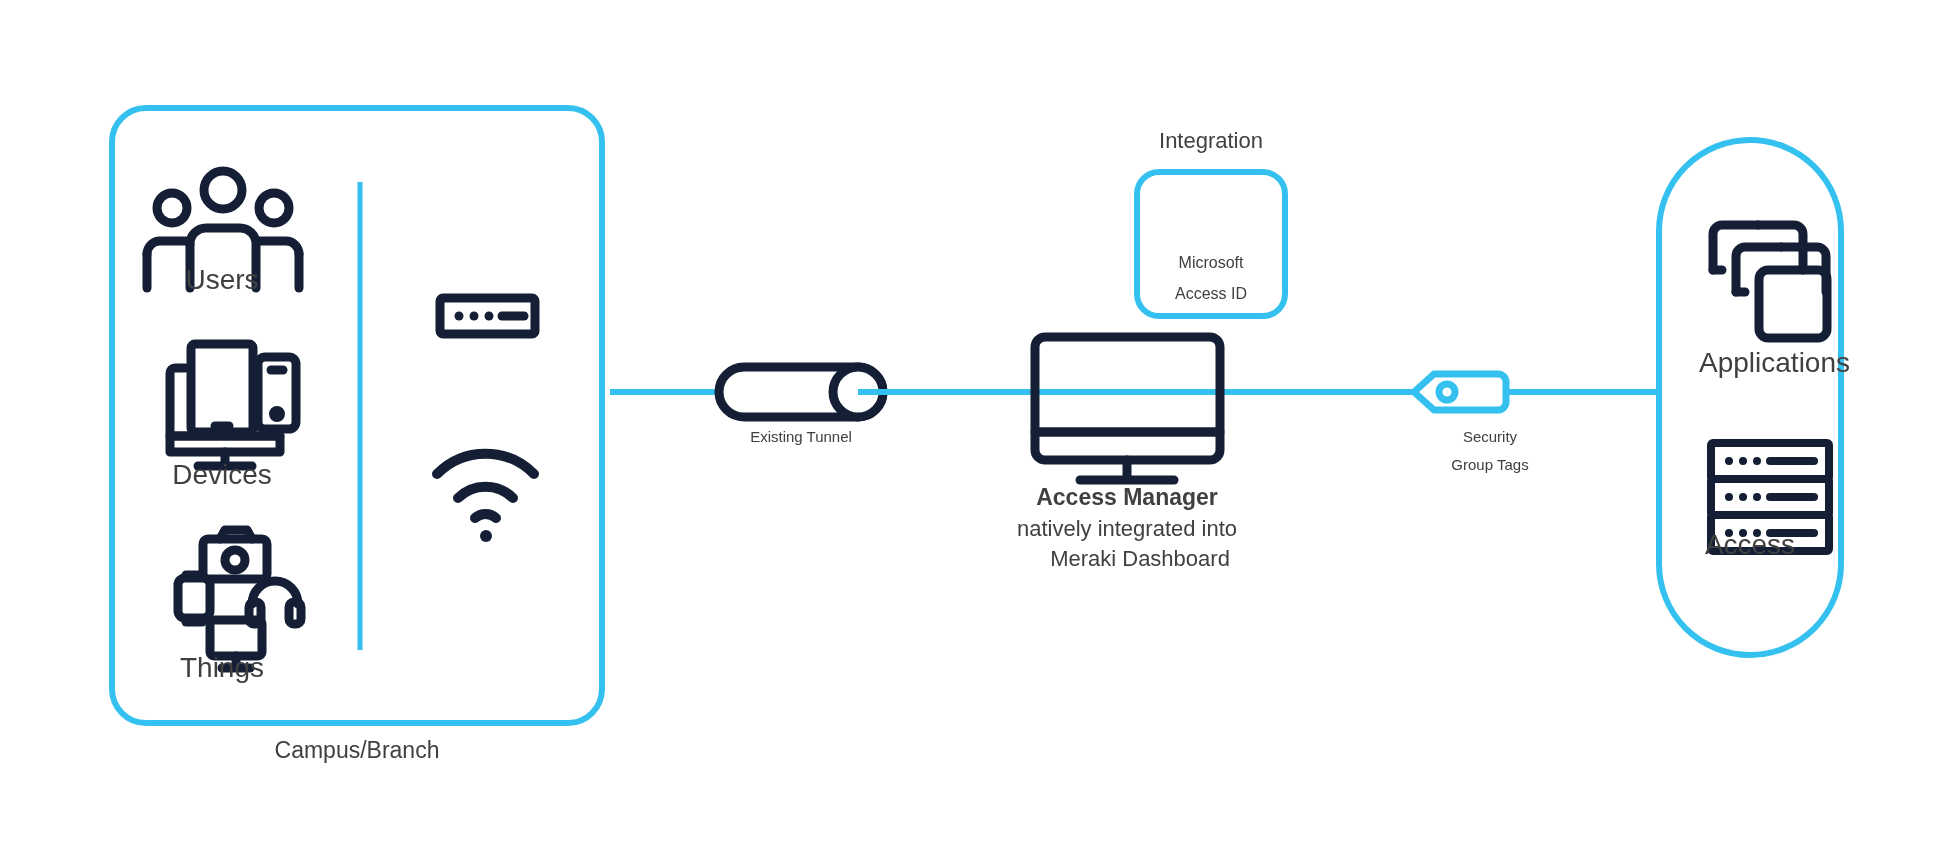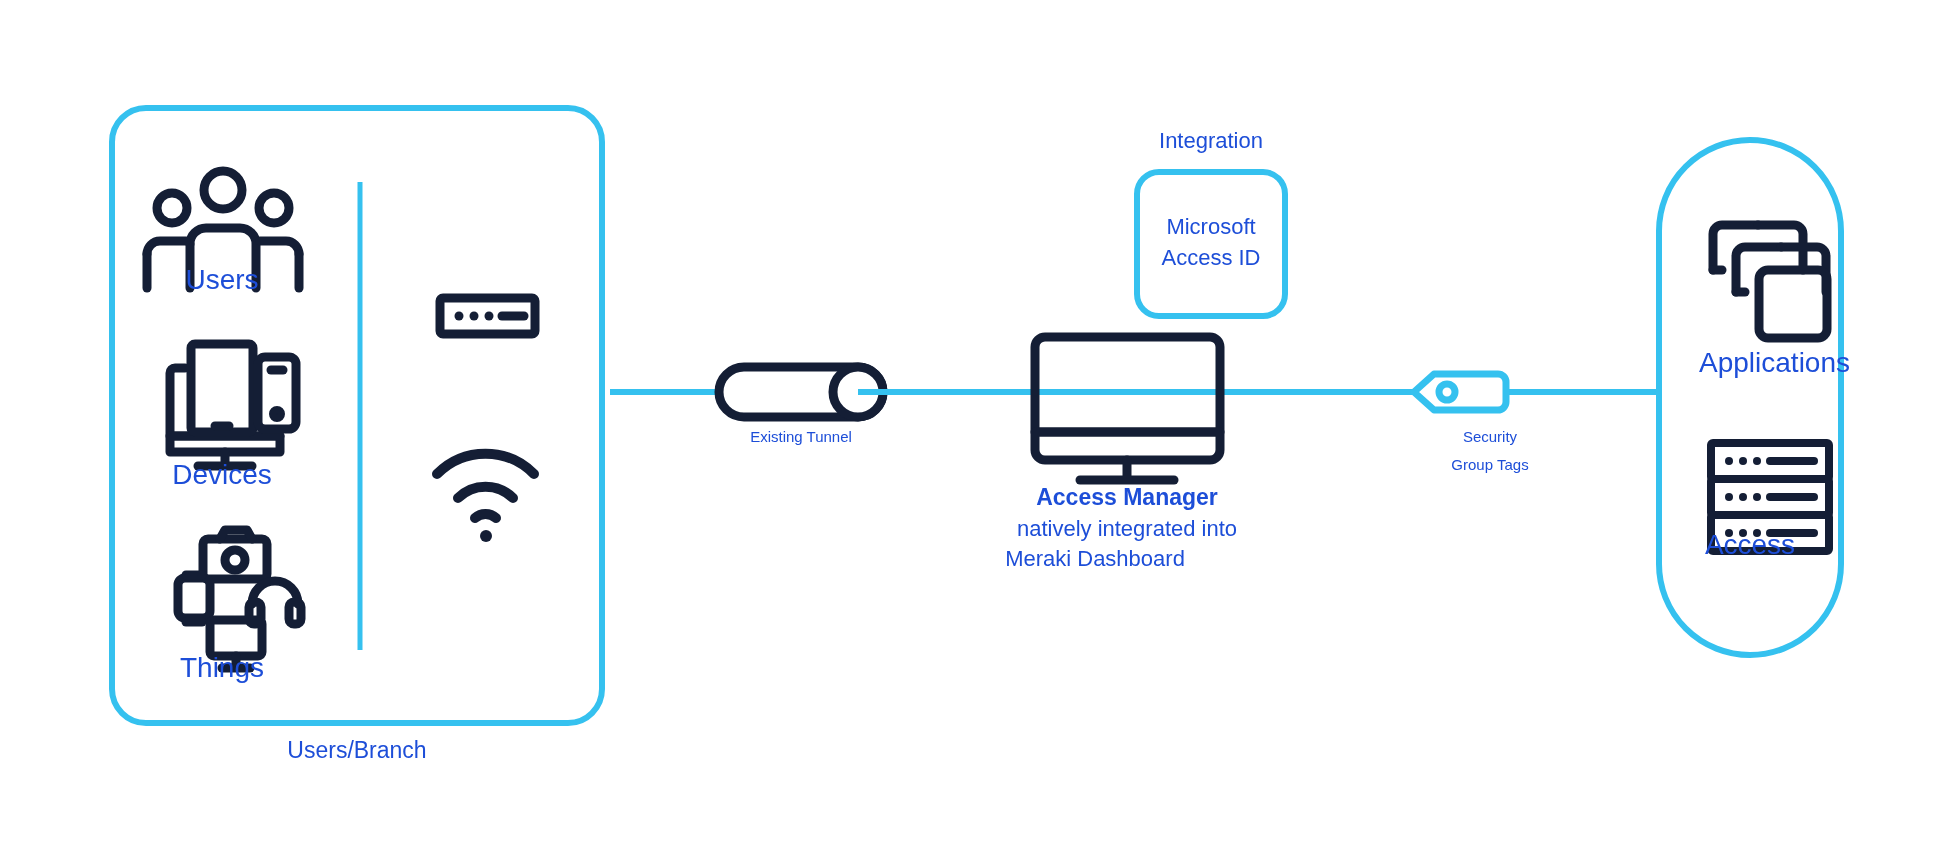--- a/index.html
+++ b/index.html
@@ -22,41 +22,42 @@
   #diagram-svg {
     position: absolute;
     left: 0;
     top: 0;
     width: 1935px;
     height: 852px;
     display: block;
   }
   .lbl {
     position: absolute;
-    color: #1d4ed8;
+    color: #404040;
     font-family: "Liberation Sans", sans-serif;
     text-align: center;
     white-space: nowrap;
     line-height: 1.26;
   }
   .lbl-zone {
     font-size: 23px;
   }
   .lbl-icon {
     font-size: 28px;
   }
   .lbl-link {
     font-size: 15px;
   }
   .lbl-integration {
     font-size: 22px;
   }
   .lbl-entra {
-    font-size: 22px;
+    font-size: 16px;
     line-height: 1.38;
+    margin-top: 40px;
   }
   .lbl-am-title {
     font-size: 23px;
     font-weight: bold;
   }
   .lbl-am-sub {
     font-size: 22px;
     line-height: 1.38;
   }
 </style>
@@ -195,35 +196,35 @@
     </g>
 
   </svg>
 
   <div class="lbl lbl-icon" style="left:122px; top:262px; width:200px;">Users</div>
 
   <div class="lbl lbl-icon" style="left:122px; top:457px; width:200px;">Devices</div>
 
   <div class="lbl lbl-icon" style="left:122px; top:650px; width:200px;">Things</div>
 
-  <div class="lbl lbl-zone" style="left:207px; top:736px; width:300px;">Users/Branch</div>
+  <div class="lbl lbl-zone" style="left:207px; top:736px; width:300px;">Campus/Branch</div>
 
   <div class="lbl lbl-link" style="left:686px; top:428px; width:230px;">Existing Tunnel</div>
 
   <div class="lbl lbl-integration" style="left:1111px; top:127px; width:200px;">Integration</div>
 
   <div class="lbl lbl-entra" style="left:1137px; top:212px; width:148px;">Microsoft</div>
 
   <div class="lbl lbl-entra" style="left:1137px; top:243px; width:148px;">Access ID</div>
 
   <div class="lbl lbl-am-sub" style="left:972px; top:514px; width:310px;">natively integrated into</div>
 
   <div class="lbl lbl-am-title" style="left:1002px; top:483px; width:250px;">Access Manager</div>
 
-  <div class="lbl lbl-am-sub" style="left:940px; top:544px; width:310px;">Meraki Dashboard</div>
+  <div class="lbl lbl-am-sub" style="left:985px; top:544px; width:310px;">Meraki Dashboard</div>
 
   <div class="lbl lbl-link" style="left:1380px; top:428px; width:220px;">Security</div>
 
   <div class="lbl lbl-link" style="left:1380px; top:456px; width:220px;">Group Tags</div>
 
   <div class="lbl lbl-icon" style="left:1650px; top:345px; width:200px;text-align:right;">Applications</div>
 
   <div class="lbl lbl-icon" style="left:1650px; top:527px; width:200px;">Access</div>
 
 </div>

